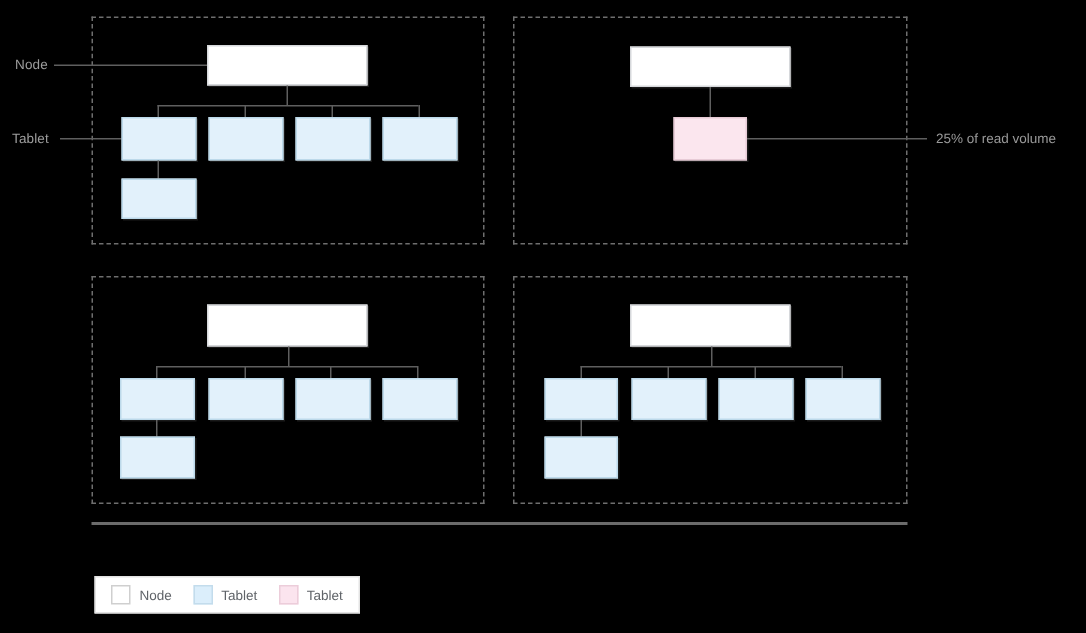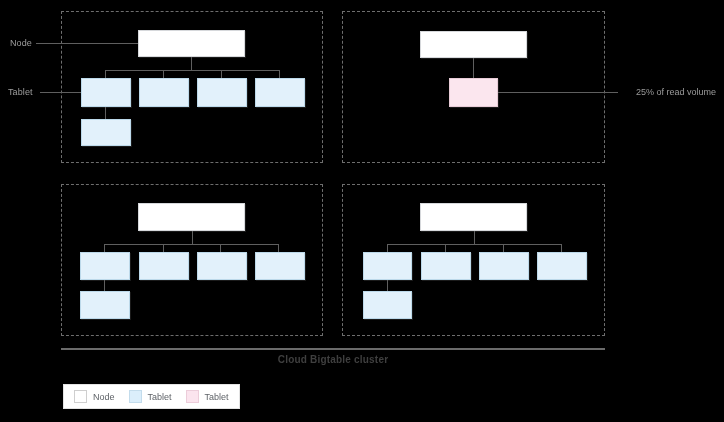--- a/index.html
+++ b/index.html
@@ -58,21 +58,20 @@
     color: #9e9e9e;
     font-size: 9px;
     letter-spacing: 0.1px;
     white-space: nowrap;
   }
   .callout-label {
     position: absolute;
     color: #9a9a9a;
     font-size: 9px;
     white-space: nowrap;
-    margin-left: 12px;
   }
 
   
   .cluster-rule {
     position: absolute;
     left: 61px;
     top: 348px;
     width: 544px;
     height: 2px;
     background: #6b6b6b;
@@ -199,21 +198,20 @@
 
   <div class="box tablet" style="left:363px; top:252px; width:49px; height:28px;"></div>
   <div class="box tablet" style="left:421px; top:252px; width:50px; height:28px;"></div>
   <div class="box tablet" style="left:479px; top:252px; width:50px; height:28px;"></div>
   <div class="box tablet" style="left:537px; top:252px; width:50px; height:28px;"></div>
 
   <div class="line v" style="left:387px; top:280px; height:11px;"></div>
   <div class="box tablet" style="left:363px; top:291px; width:49px; height:28px;"></div>
 
   <div class="cluster-rule"></div>
-  <div class="cluster-caption">Cloud Bigtable cluster</div>
 
   <div class="legend">
     <div class="legend-item">
       <span class="legend-swatch node"></span>
       <span class="legend-text">Node</span>
     </div>
     <div class="legend-item">
       <span class="legend-swatch tablet"></span>
       <span class="legend-text">Tablet</span>
     </div>

